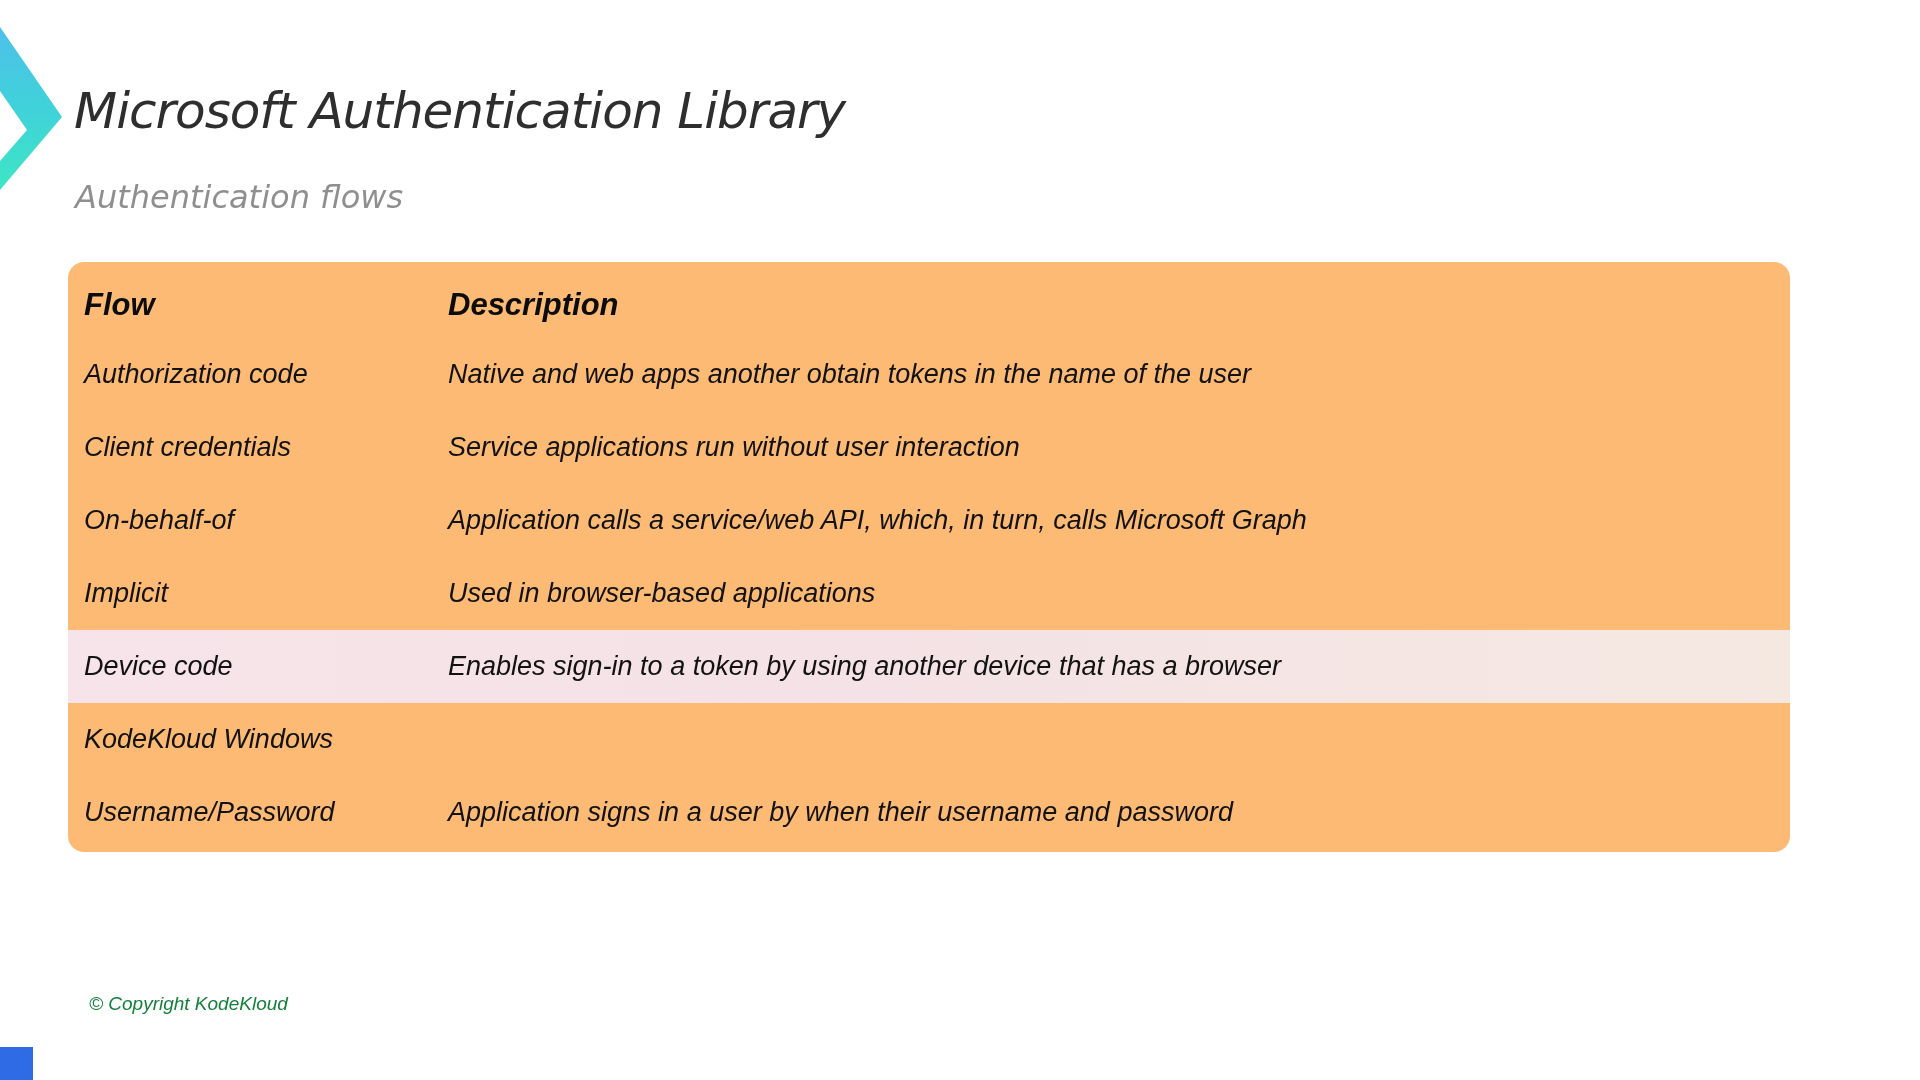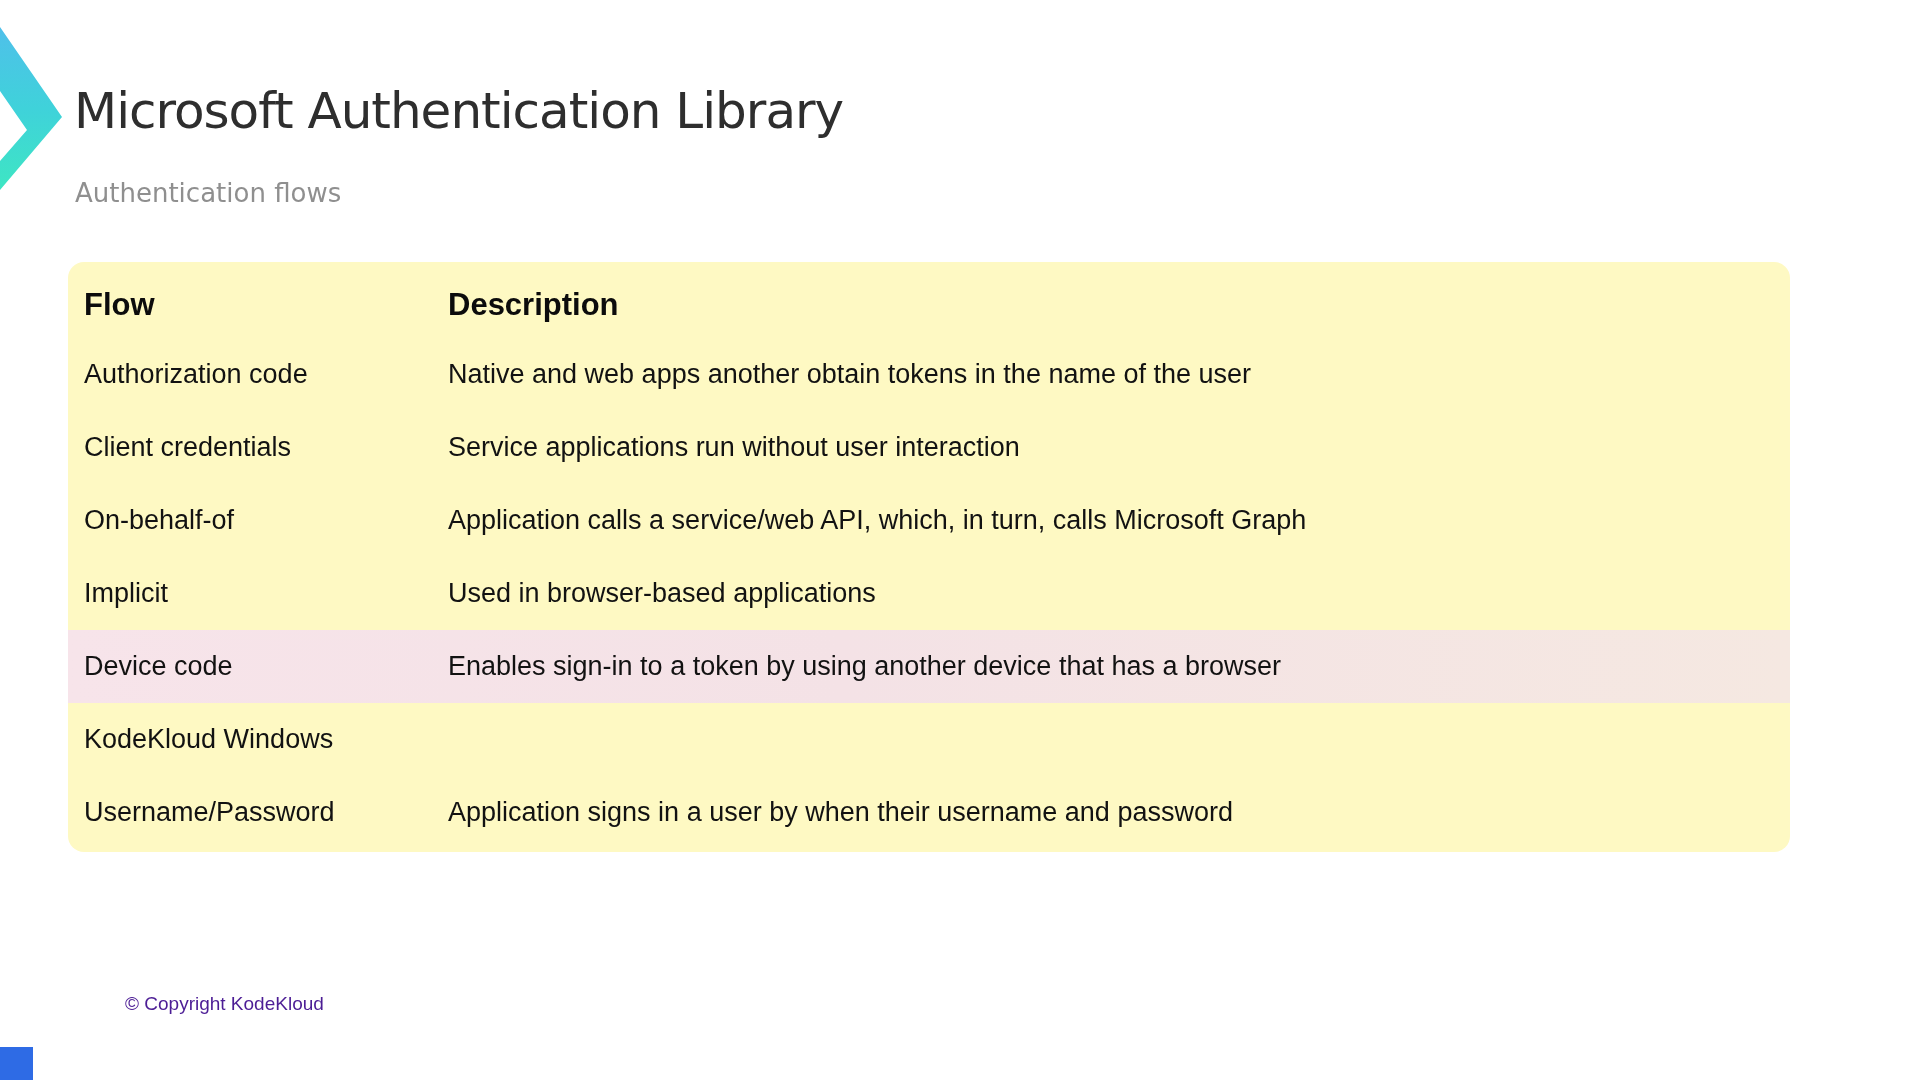--- a/index.html
+++ b/index.html
@@ -9,20 +9,21 @@
     height: 1080px;
     background: #ffffff;
     overflow: hidden;
     font-family: "Liberation Sans", sans-serif;
   }
   .slide {
     position: relative;
     width: 1920px;
     height: 1080px;
     background: #ffffff;
+    font-style: italic;
   }
   .logo-wrap {
     position: absolute;
     left: 0;
     top: 12px;
     width: 72px;
     height: 192px;
   }
   .page-title {
     position: absolute;
@@ -33,21 +34,21 @@
     font-weight: 500;
     color: #2e2e2e;
     letter-spacing: -1px;
     white-space: nowrap;
   }
   .page-subtitle {
     position: absolute;
     left: 75px;
     top: 178px;
     font-family: "DejaVu Sans", sans-serif;
-    font-size: 26px;
+    font-size: 32px;
     font-weight: 400;
     color: #8f8f8f;
     white-space: nowrap;
     text-align: center;
   }
   .flow-table {
     position: absolute;
     left: 68px;
     top: 262px;
     width: 1722px;
@@ -86,23 +87,22 @@
     color: #0c0c0c;
   }
   .trow.highlight {
     background: linear-gradient(90deg, #f7e4ea 0%, #f4e2e6 45%, #f5e8e1 100%);
   }
   .copyright {
     position: absolute;
     left: 89px;
     top: 993px;
     font-size: 19px;
-    color: #4c1d95;
+    color: #15803d;
     white-space: nowrap;
-    margin-left: 36px;
   }
   .corner-accent {
     position: absolute;
     left: 0;
     top: 1047px;
     width: 33px;
     height: 33px;
   }
 </style>
 </head>
@@ -119,21 +119,21 @@
           <stop offset="100%" stop-color="#3ee6c3"></stop>
         </linearGradient>
       </defs>
       <polygon points="0,15 62,105 0,178 0,149 27,118 0,79" fill="url(#chevGrad)"></polygon>
     </svg>
   </div>
 
   <div class="page-title">Microsoft Authentication Library</div>
   <div class="page-subtitle">Authentication flows</div>
 
-  <div class="flow-table" style="background: #fef9c3;">
+  <div class="flow-table" style="background: #fdba74;">
     <div class="trow header">
       <div class="cell flow">Flow</div>
       <div class="cell desc">Description</div>
     </div>
     <div id="rows-container">
         <div class="trow">
           <div class="cell flow">Authorization code</div>
           <div class="cell desc">Native and web apps another obtain tokens in the name of the user</div>
         </div>
         <div class="trow">

